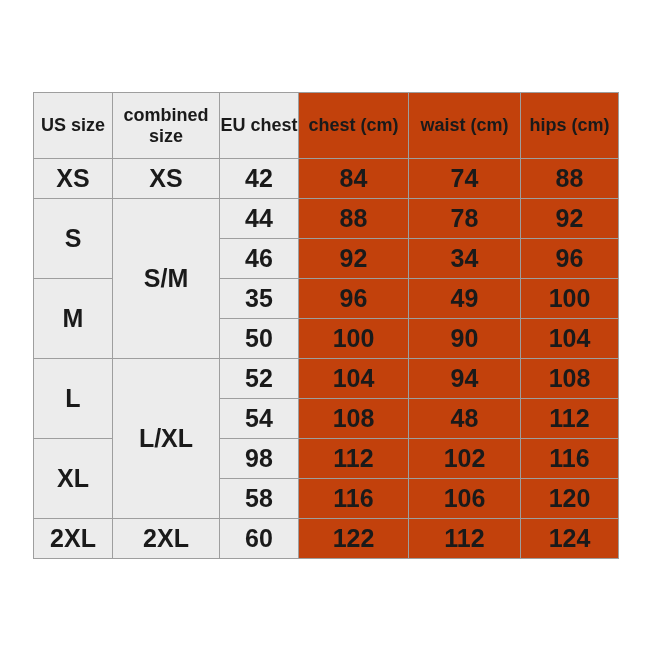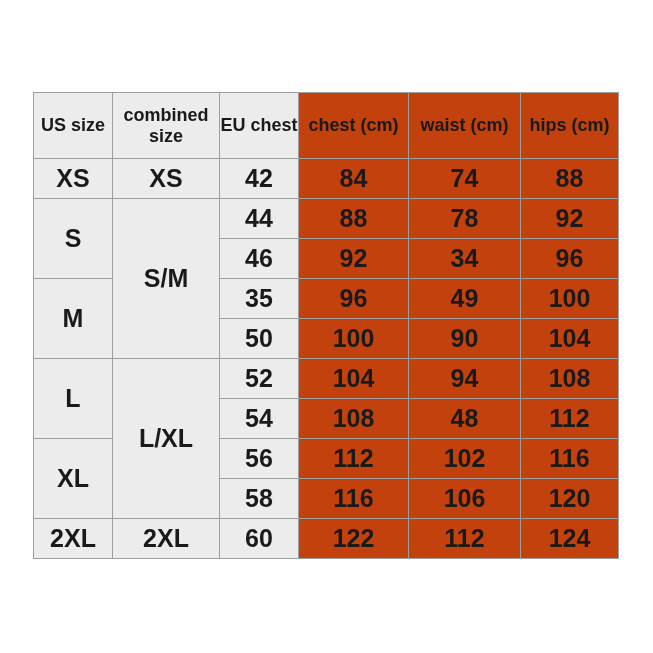--- a/index.html
+++ b/index.html
@@ -126,21 +126,21 @@
 
       <tr>
         <td class="gray">54</td>
         <td>108</td>
         <td>48</td>
         <td>112</td>
       </tr>
 
       <tr>
         <td class="gray" rowspan="2">XL</td>
-        <td class="gray">56</td>
+        <td class="gray">98</td>
         <td>112</td>
         <td>102</td>
         <td>116</td>
       </tr>
 
       <tr>
         <td class="gray">58</td>
         <td>116</td>
         <td>106</td>
         <td>120</td>

